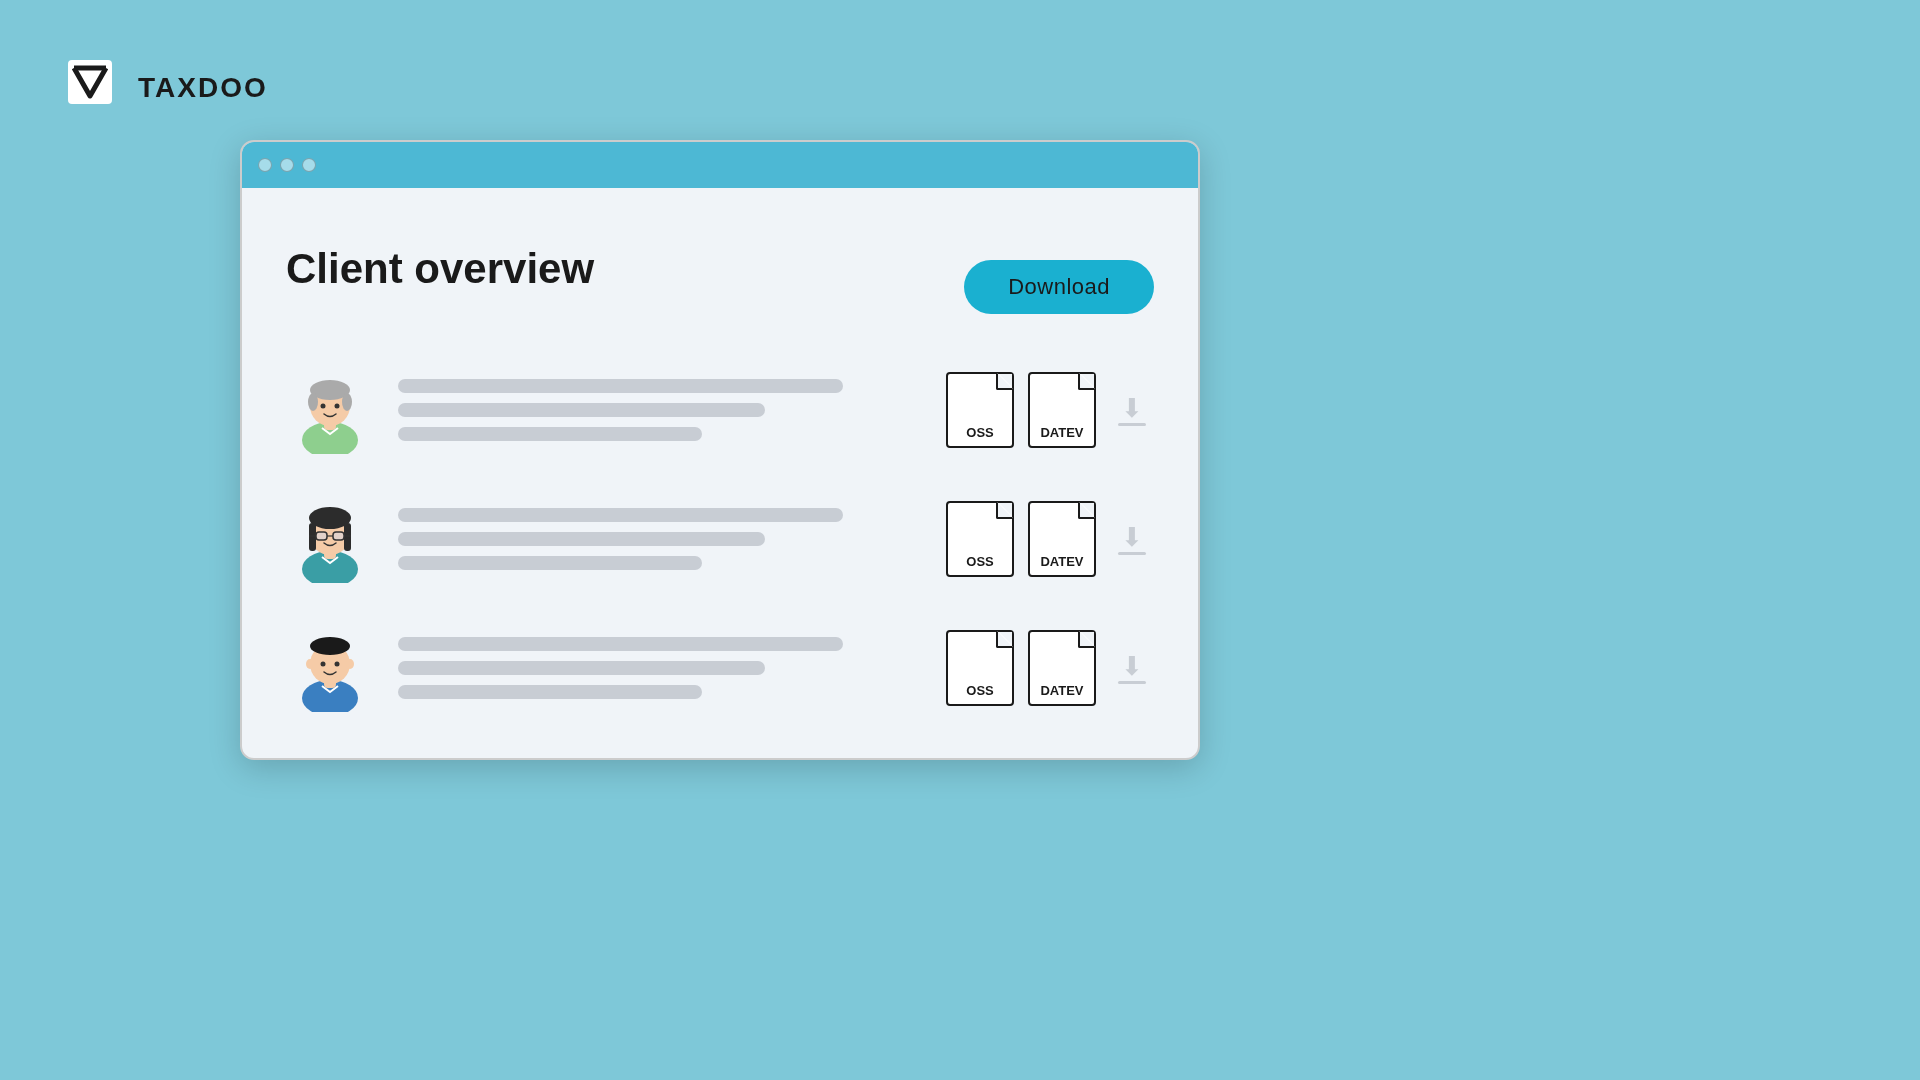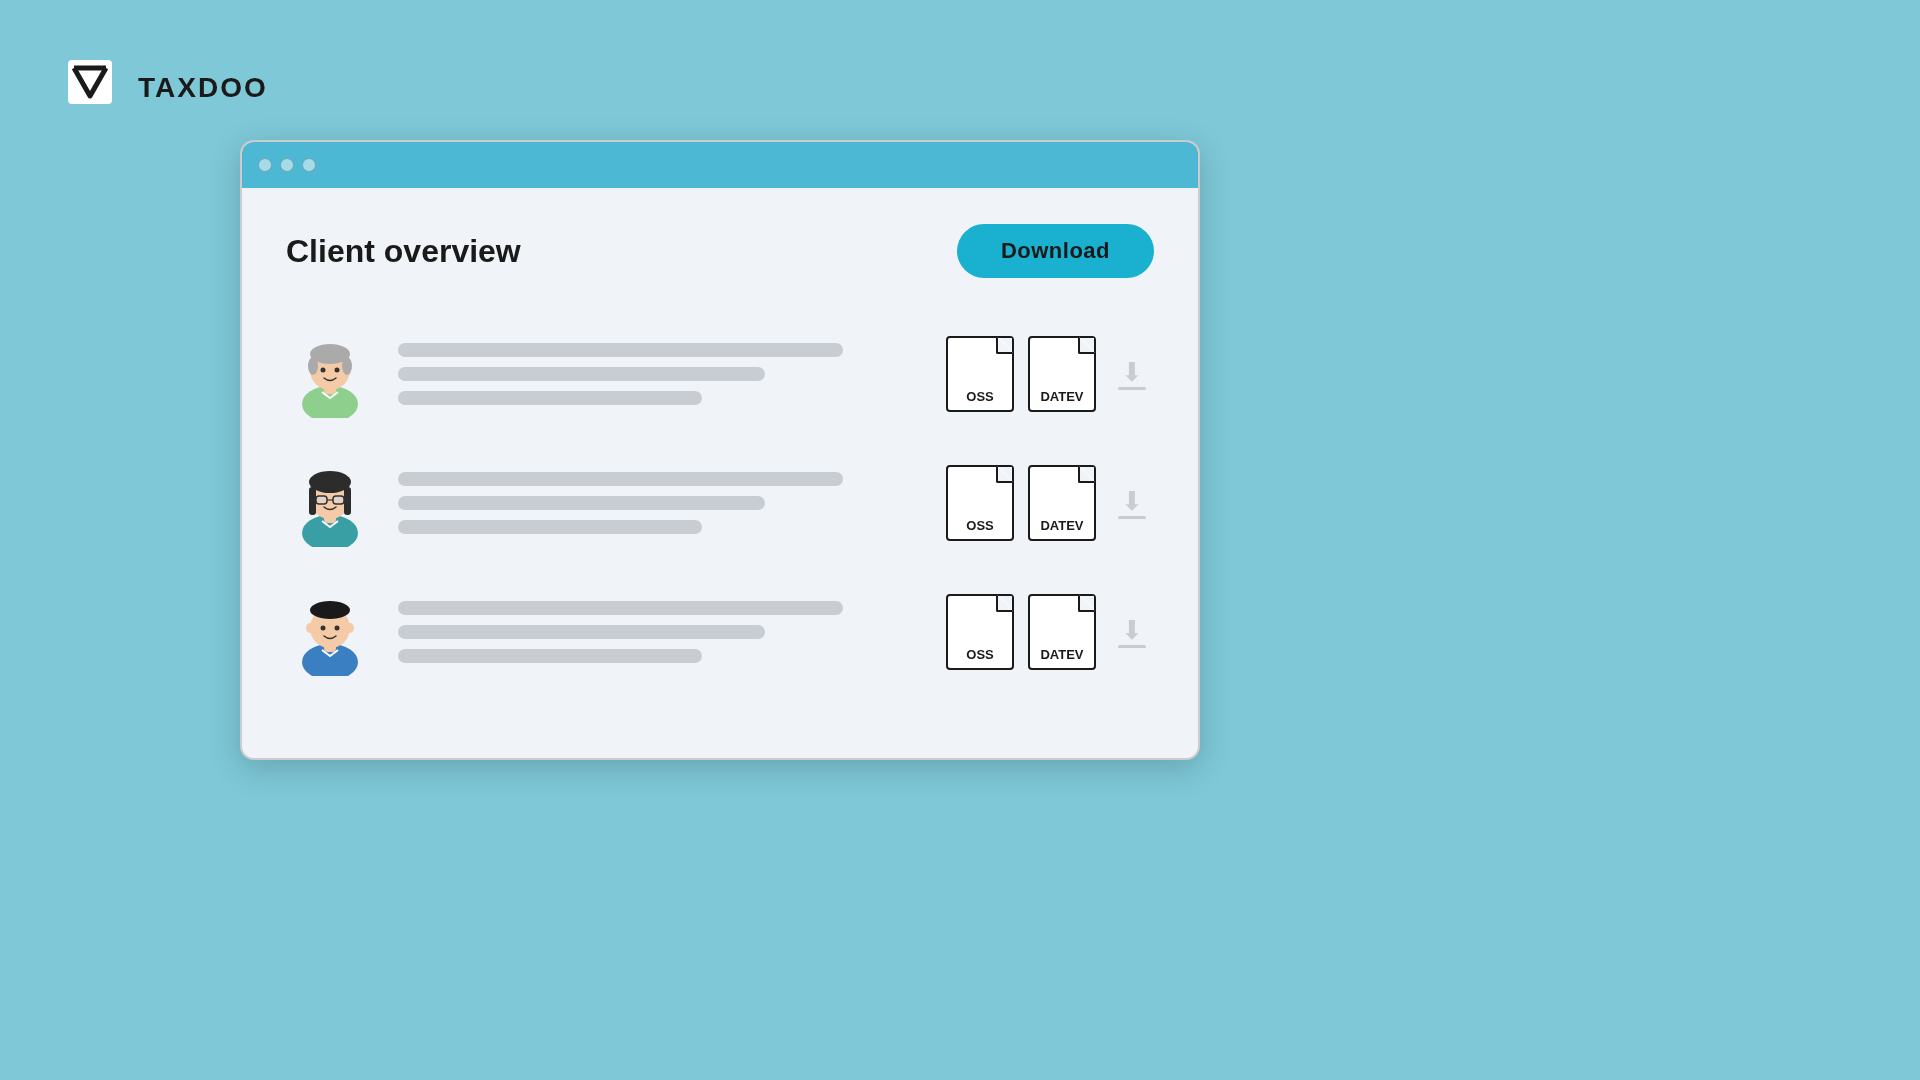--- a/index.html
+++ b/index.html
@@ -75,35 +75,36 @@
 
     
     .header-row {
       display: flex;
       align-items: center;
       justify-content: space-between;
       margin-bottom: 36px;
     }
 
     .page-title {
-      font-size: 32px;
+      font-size: 42px;
       font-weight: 800;
       color: #1a1a1a;
     }
 
     .download-btn {
       background: #1ab0d0;
       color: #1a1a1a;
-      font-weight: 700;
+      font-weight: 400;
       font-size: 22px;
       border: none;
       border-radius: 50px;
       padding: 14px 44px;
       cursor: pointer;
       letter-spacing: 0.5px;
+      margin-top: 36px;
     }
 
     
     .client-row {
       display: flex;
       align-items: center;
       gap: 24px;
       padding: 16px 0;
       border-bottom: 1px solid transparent;
     }

